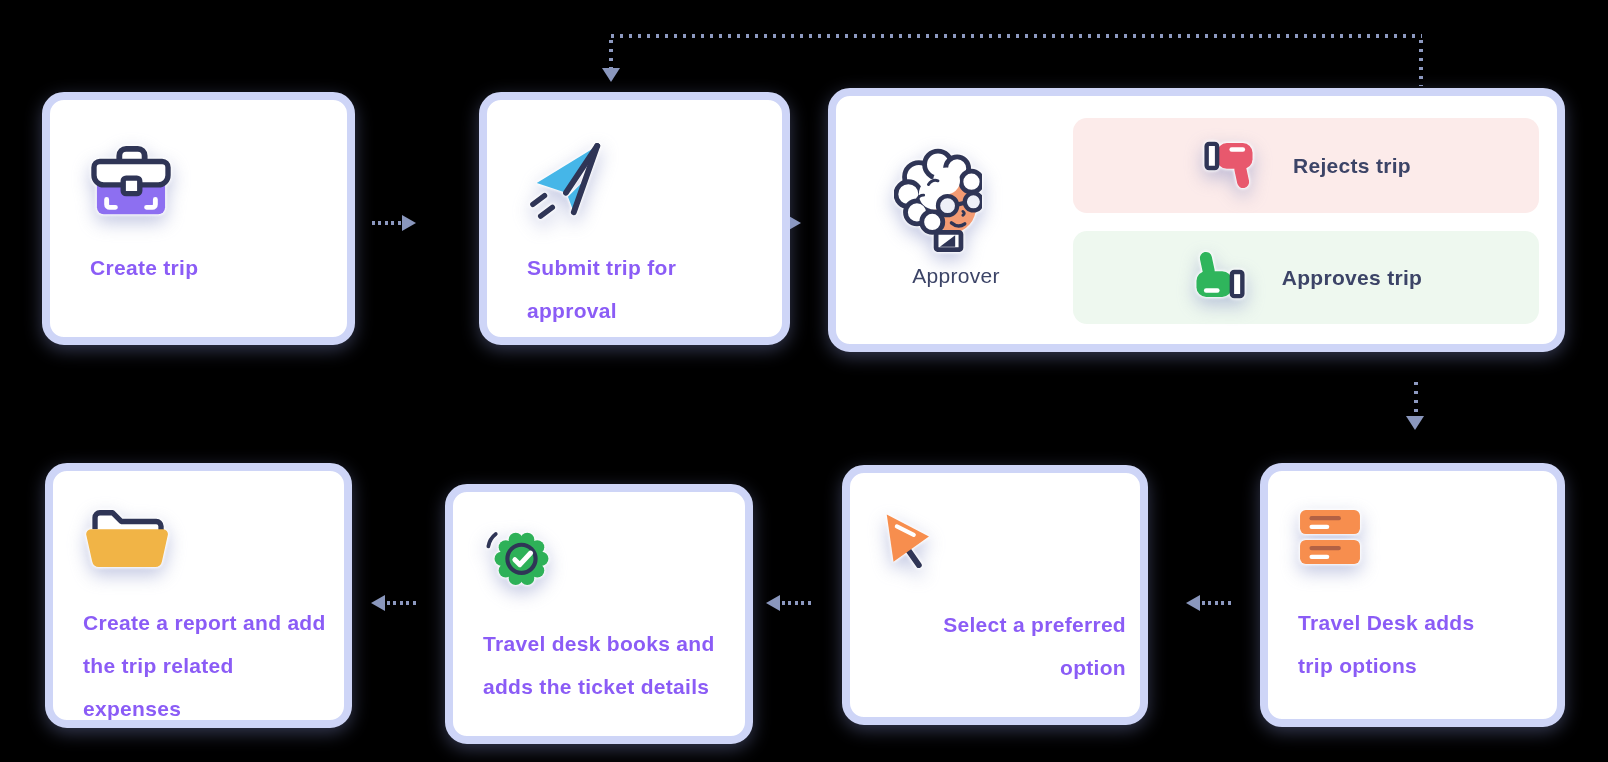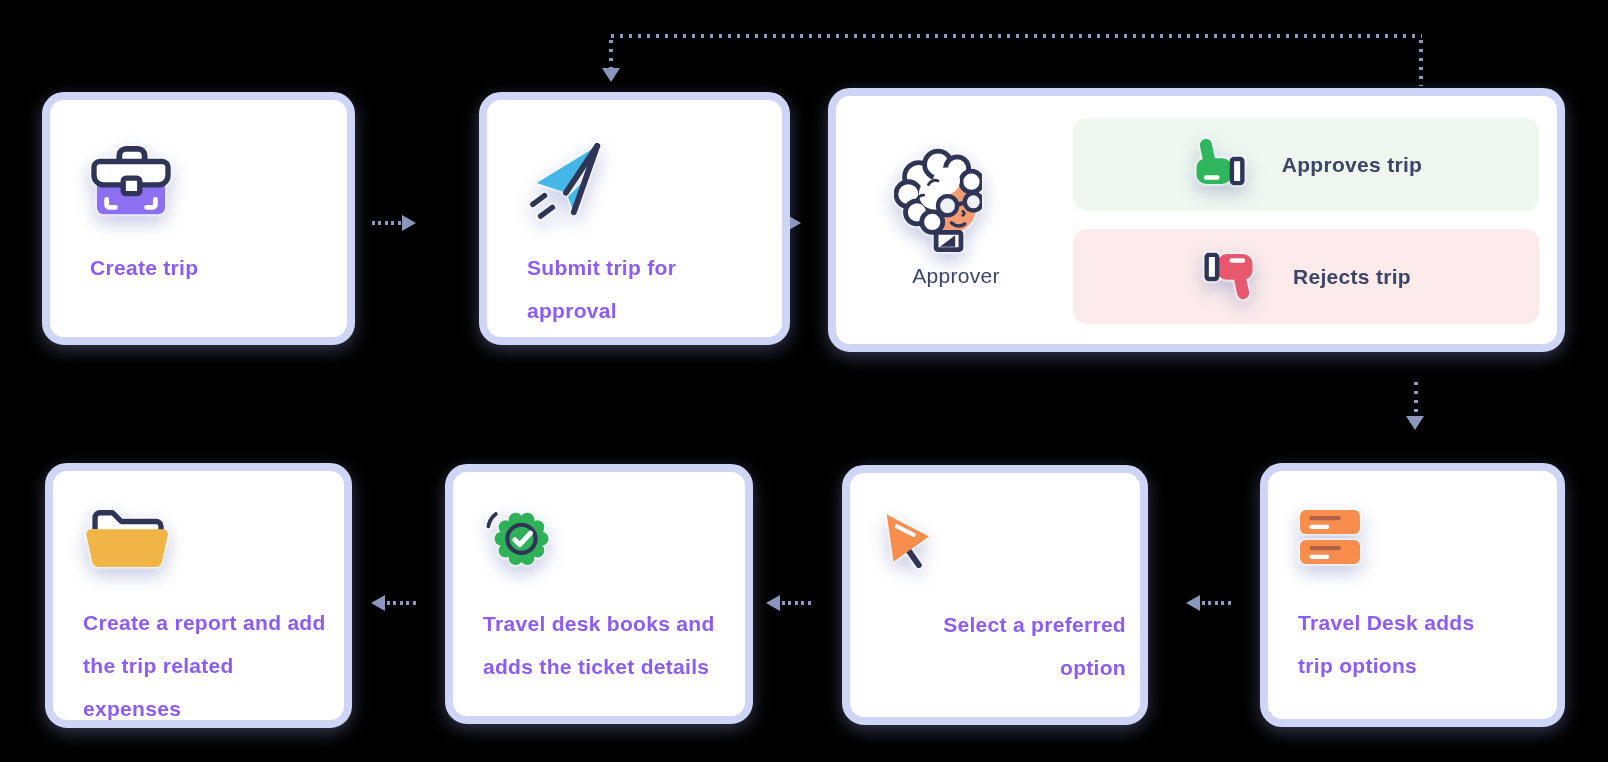--- a/index.html
+++ b/index.html
@@ -116,44 +116,44 @@
         <path d="M48 107 L64 95 L64 107 Z" fill="#2f3556"></path>
         <circle cx="56" cy="64" r="10" fill="#eef0f8" stroke="#2f3556" stroke-width="4.5"></circle>
         <circle cx="83" cy="60" r="9" fill="#eef0f8" stroke="#2f3556" stroke-width="4.5"></circle>
         <path d="M66 63 L74 61" stroke="#2f3556" stroke-width="4.5" stroke-linecap="round"></path>
         <path d="M60 82 q7 6 14 1" stroke="#2f3556" stroke-width="3.5" fill="none" stroke-linecap="round"></path>
         <path d="M72 70 q3 2 0 4" stroke="#2f3556" stroke-width="3" fill="none" stroke-linecap="round"></path>
       </svg>
     </div>
     <div class="approver-label">Approver</div>
     <div class="panels">
-      <div class="panel approve">
-        <span>
-          <svg class="sticker" width="58" height="52" viewBox="0 0 72 64">
-            <rect x="14" y="2" width="15" height="32" rx="7.5" transform="rotate(-12 21 18)" fill="#2fb55c"></rect>
-            <rect x="8" y="26" width="44" height="32" rx="12" fill="#2fb55c"></rect>
-            <path d="M20 50 h14" stroke="#fff" stroke-width="5.5" stroke-linecap="round"></path>
-            <rect x="52" y="27" width="13" height="30" rx="3" fill="#fff" stroke="#2f3556" stroke-width="5.5"></rect>
-          </svg>
-        </span>
-        <span class="panel-label">Approves trip</span>
-      </div>
       <div class="panel reject">
         <span>
           <svg class="sticker" width="58" height="52" viewBox="0 0 72 64">
             <g transform="rotate(180 36 32)">
               <rect x="14" y="2" width="15" height="32" rx="7.5" transform="rotate(-12 21 18)" fill="#e8586d"></rect>
               <rect x="8" y="26" width="44" height="32" rx="12" fill="#e8586d"></rect>
               <path d="M20 50 h14" stroke="#fff" stroke-width="5.5" stroke-linecap="round"></path>
               <rect x="52" y="27" width="13" height="30" rx="3" fill="#fff" stroke="#2f3556" stroke-width="5.5"></rect>
             </g>
           </svg>
         </span>
         <span class="panel-label">Rejects trip</span>
       </div>
+      <div class="panel approve">
+        <span>
+          <svg class="sticker" width="58" height="52" viewBox="0 0 72 64">
+            <rect x="14" y="2" width="15" height="32" rx="7.5" transform="rotate(-12 21 18)" fill="#2fb55c"></rect>
+            <rect x="8" y="26" width="44" height="32" rx="12" fill="#2fb55c"></rect>
+            <path d="M20 50 h14" stroke="#fff" stroke-width="5.5" stroke-linecap="round"></path>
+            <rect x="52" y="27" width="13" height="30" rx="3" fill="#fff" stroke="#2f3556" stroke-width="5.5"></rect>
+          </svg>
+        </span>
+        <span class="panel-label">Approves trip</span>
+      </div>
     </div>
   </div>
 
   <div class="card bottom" style="left:1260px;top:463px;width:305px;height:264px;">
     <div class="card-inner">
       <div class="icon-box">
         <svg class="sticker" width="64" height="58" viewBox="0 0 66 60">
           <rect x="2" y="2" width="62" height="25" rx="6" fill="#f78e4e"></rect>
           <path d="M14 10.5 h28" stroke="#b26144" stroke-width="4.5" stroke-linecap="round"></path>
           <path d="M14 19.5 h16" stroke="#fff" stroke-width="4.5" stroke-linecap="round"></path>
@@ -174,21 +174,21 @@
           <path d="M32 44 L46 64" stroke="#2f3556" stroke-width="7" stroke-linecap="round"></path>
           <path d="M8 4 L58 30 L16 60 Z" fill="#f78e4e"></path>
           <path d="M20 18 L40 28" stroke="#fff" stroke-width="5" stroke-linecap="round"></path>
         </svg>
       </div>
       <div class="label">Select a preferred
 option</div>
     </div>
   </div>
 
-  <div class="card bottom" style="left:445px;top:464px;width:308px;height:260px;">
+  <div class="card bottom" style="left:445px;top:484px;width:308px;height:260px;">
     <div class="card-inner">
       <div class="icon-box">
         <svg class="sticker" width="72" height="68" viewBox="0 0 86 82">
           <path d="M6 27 a24 24 0 0 1 9 -15" stroke="#2f3556" stroke-width="4.5" fill="none" stroke-linecap="round"></path>
           <g fill="#2eb158">
             <circle cx="46" cy="42" r="26"></circle>
             <circle cx="70" cy="42" r="8.5"></circle>
               <circle cx="65" cy="56" r="8.5"></circle>
             <circle cx="53" cy="65" r="8.5"></circle>
               <circle cx="39" cy="65" r="8.5"></circle>

